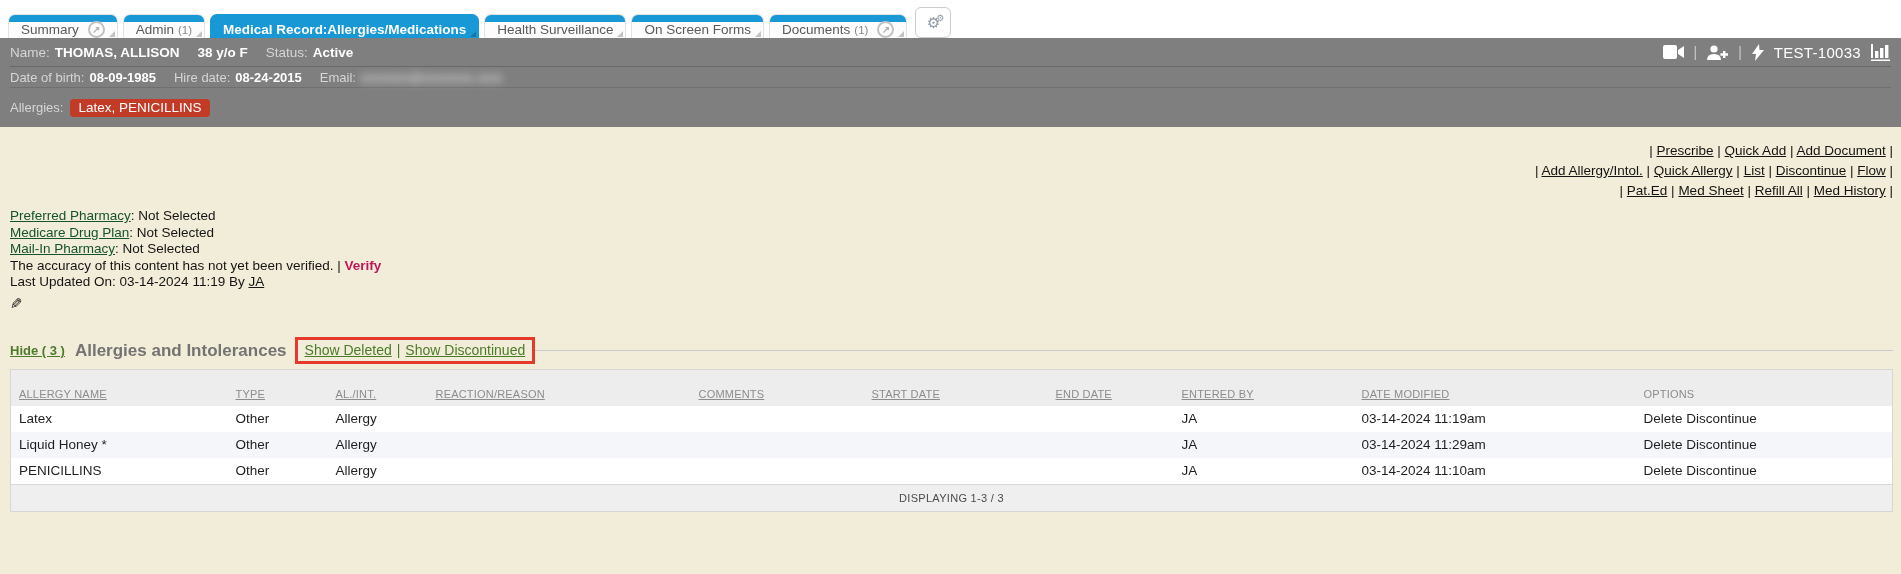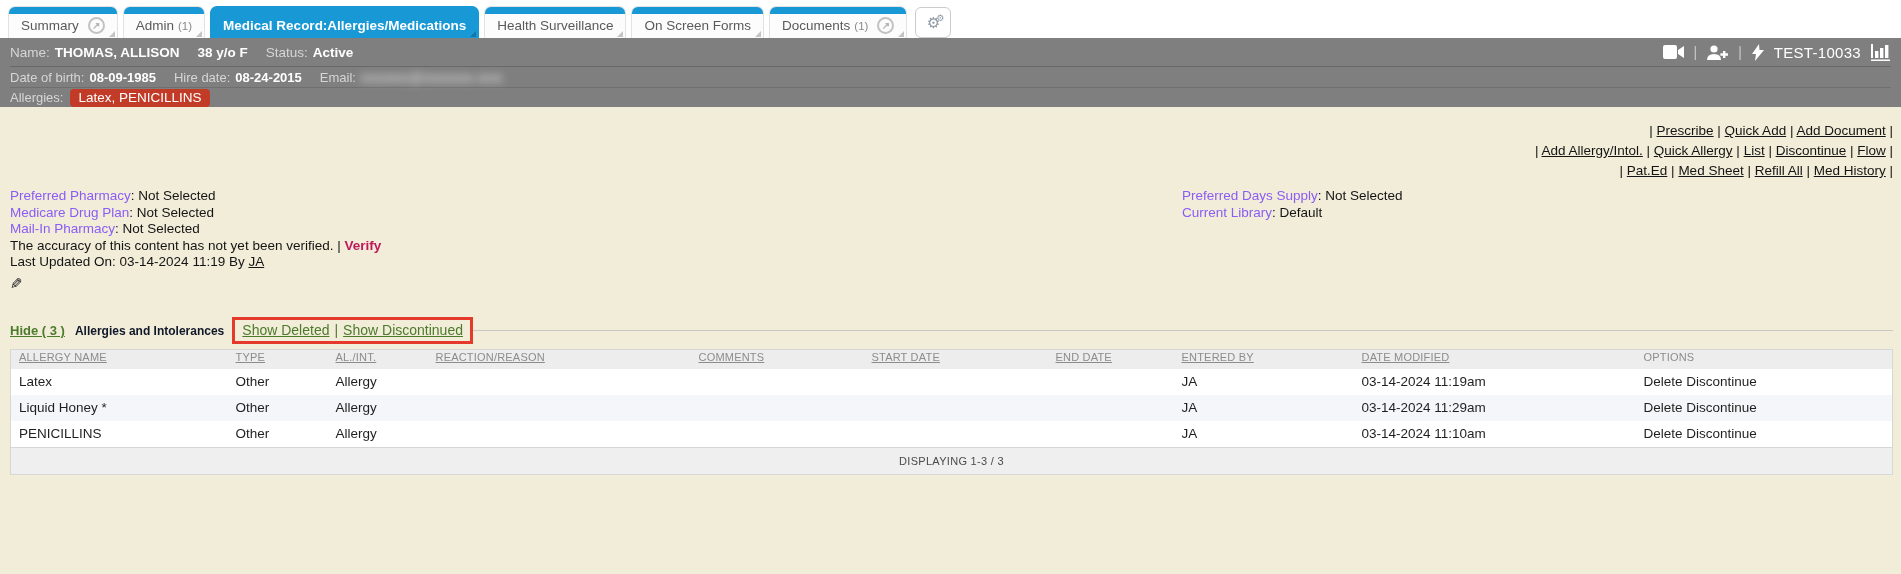--- a/index.html
+++ b/index.html
@@ -1,75 +1,75 @@
 <!DOCTYPE html>
 <html><head>
 <meta charset="utf-8">
 <style>
   * { margin:0; padding:0; box-sizing:border-box; }
   html,body { font-family:"Liberation Sans", sans-serif; background:#fff; }
   .page { width:1901px; height:574px; overflow:hidden; position:relative; background:#fff; }
 
   
   .tabbar { height:38px; background:#fff; display:flex; align-items:flex-end; padding:3px 6px 0 8px; gap:5px; }
-  .tab { position:relative; height:32px; display:flex; align-items:center; padding:6px 12px 0 12px;
+  .tab { position:relative; height:24px; display:flex; align-items:center; padding:6px 12px 0 12px;
          border-radius:7px 7px 0 0; background:linear-gradient(#1898d5 0 7px, #fcfcfc 7px);
          border:1px solid #e2e2e2; border-bottom:none; color:#5a5a5a; font-size:13.5px; cursor:pointer; white-space:nowrap; }
   .tab::after { content:""; position:absolute; right:2px; bottom:1px; width:0; height:0;
          border-left:6px solid transparent; border-bottom:6px solid rgba(0,0,0,0.22); }
   .tab.active { background:#1898d5; color:#fff; font-weight:bold; border-color:#1898d5; }
   .tab .badge { font-size:11.5px; color:#8a8a8a; margin-left:4px; padding-top:1px; }
   .circle-arrow { display:inline-flex; align-items:center; justify-content:center; width:17px; height:17px;
          border:2px solid #c2c2c2; border-radius:50%; color:#b5b5b5; font-size:10px; margin-left:9px; font-weight:bold; }
   .gear-btn { height:31px; width:36px; border:1px solid #ccc; border-radius:6px; background:#fff; margin-left:3px;
          display:flex; align-items:center; justify-content:center; position:relative; cursor:pointer; color:#8d98a5; }
   .gear-big { font-size:15px; line-height:1; }
   .gear-small { font-size:9px; position:absolute; top:5px; right:6px; }
 
   
   .band { background:#7f7f7f; color:#fff; padding:0 10px; }
   .band-row { display:flex; align-items:center; }
   .band-row1 { height:28px; font-size:13.5px; }
   .band-row2 { height:21px; font-size:13px; border-top:1px solid rgba(0,0,0,0.18); }
-  .band-row3 { height:20px; font-size:13px; border-top:1px solid rgba(0,0,0,0.12); }
+  .band-row3 { height:40px; font-size:13px; border-top:1px solid rgba(0,0,0,0.12); }
   .blabel { color:#d6d6d6; margin-right:5px; }
   .bval { font-weight:bold; color:#fff; } .gap18 { width:18px; }
   .band-right { margin-left:auto; display:flex; align-items:center; gap:10px; }
   .vsep { color:#c9c9c9; font-size:14px; }
   .pid { font-size:15px; letter-spacing:0.3px; }
   .bicon { display:inline-flex; align-items:center; }
   .email-blur { filter:blur(4px); color:#e6e6e6; font-weight:bold; letter-spacing:1px; }
   .allergy-badge { background:#c23b26; color:#fff; border-radius:4px; padding:1px 8px 2px 8px; font-size:13.5px; margin-left:2px; }
 
   
   .content { background:#f2edd8; height:492px; padding:0 8px 0 10px; position:relative; }
   .quick-links { text-align:right; font-size:13.5px; color:#141414; line-height:20px; padding-top:14px; }
   .quick-links a { color:#141414; text-decoration:underline; cursor:pointer; }
 
   .info-wrap { position:relative; margin-top:7px; }
   .info-left { font-size:13.5px; color:#141414; line-height:16.5px; }
-  .info-left a.lbl, .info-mid a.lbl { color:#8b5cf6; cursor:pointer;text-align:center; }
+  .info-left a.lbl, .info-mid a.lbl { color:#14532d; text-decoration:underline; cursor:pointer;text-align:center; }
   .verify-link { font-weight:bold; color:#be185d; cursor:pointer; }
   .ja-link { text-decoration:underline; color:#141414; cursor:pointer; }
   .info-mid { position:absolute; left:1172px; top:0; font-size:13.5px; color:#141414; line-height:16.5px; }
   .pencil { display:inline-block; transform:scaleX(-1); font-size:15px; color:#111; margin-top:5px; cursor:pointer; }
 
   .sec-head { display:flex; align-items:center; margin-top:24px; }
   .hide-link { font-size:13px; font-weight:bold; color:#4c7a2b; text-decoration:underline; cursor:pointer; white-space:nowrap; }
-  .sec-title { font-size:12px; font-weight:bold; color:#0f172a; margin:0 8px 0 10px; white-space:nowrap; }
+  .sec-title { font-size:17px; font-weight:bold; color:#737373; margin:0 8px 0 10px; white-space:nowrap; }
   .red-box { border:3px solid #e5392c; padding:2px 7px 3px 7px; display:flex; align-items:center; gap:5px;
              font-size:14px; white-space:nowrap; }
   .red-box a { color:#4c7a2b; text-decoration:underline; cursor:pointer; }
   .red-box .gsep { color:#4c7a2b; }
   .sec-line { flex:1; border-top:1px solid #c9c9c9; margin-left:0; }
 
   table.allergies { width:100%; border-collapse:collapse; background:#fff; margin-top:5px;
                     border:1px solid #d7d7d7; font-size:13.5px; }
   table.allergies thead th { background:#ededed; color:#8c8c8c; font-size:11px; font-weight:normal;
-                    text-align:left; padding:1px 8px 6px 8px; letter-spacing:0.2px; }
+                    text-align:left; padding:18px 8px 6px 8px; letter-spacing:0.2px; }
   table.allergies thead th span.sort { text-decoration:underline; cursor:pointer; }
   table.allergies tbody td { padding:5px 8px 6px 8px; color:#1f1f1f; }
   table.allergies tbody tr.alt { background:#f4f6f9; }
   table.allergies tfoot td { background:#efefef; border-top:1px solid #d6d6d6; text-align:center;
                     font-size:11px; color:#4a4a4a; padding:7px; letter-spacing:0.3px; }
   .opt-link { cursor:pointer; }
 </style>
 </head>
 <body>
 
@@ -179,24 +179,20 @@
         <div>
           <span>The accuracy of this content has not yet been verified. |</span>
           <a class="verify-link">Verify</a>
         </div>
         <div>
           <span>Last Updated On: 03-14-2024 11:19 By</span>
           <a class="ja-link">JA</a>
         </div>
         <div><span class="pencil">✎</span></div>
       </div>
-      <div class="info-mid" id="supply-rows">
-          <div><a class="lbl">Preferred Days Supply</a>: <span>Not Selected</span></div>
-          <div><a class="lbl">Current Library</a>: <span>Default</span></div>
-        </div>
     </div>
 
     <div class="sec-head">
       <a class="hide-link">Hide ( 3 )</a>
       <span class="sec-title">Allergies and Intolerances</span>
       <span class="red-box">
         <a>Show Deleted</a>
         <span class="gsep">|</span>
         <a>Show Discontinued</a>
       </span>

